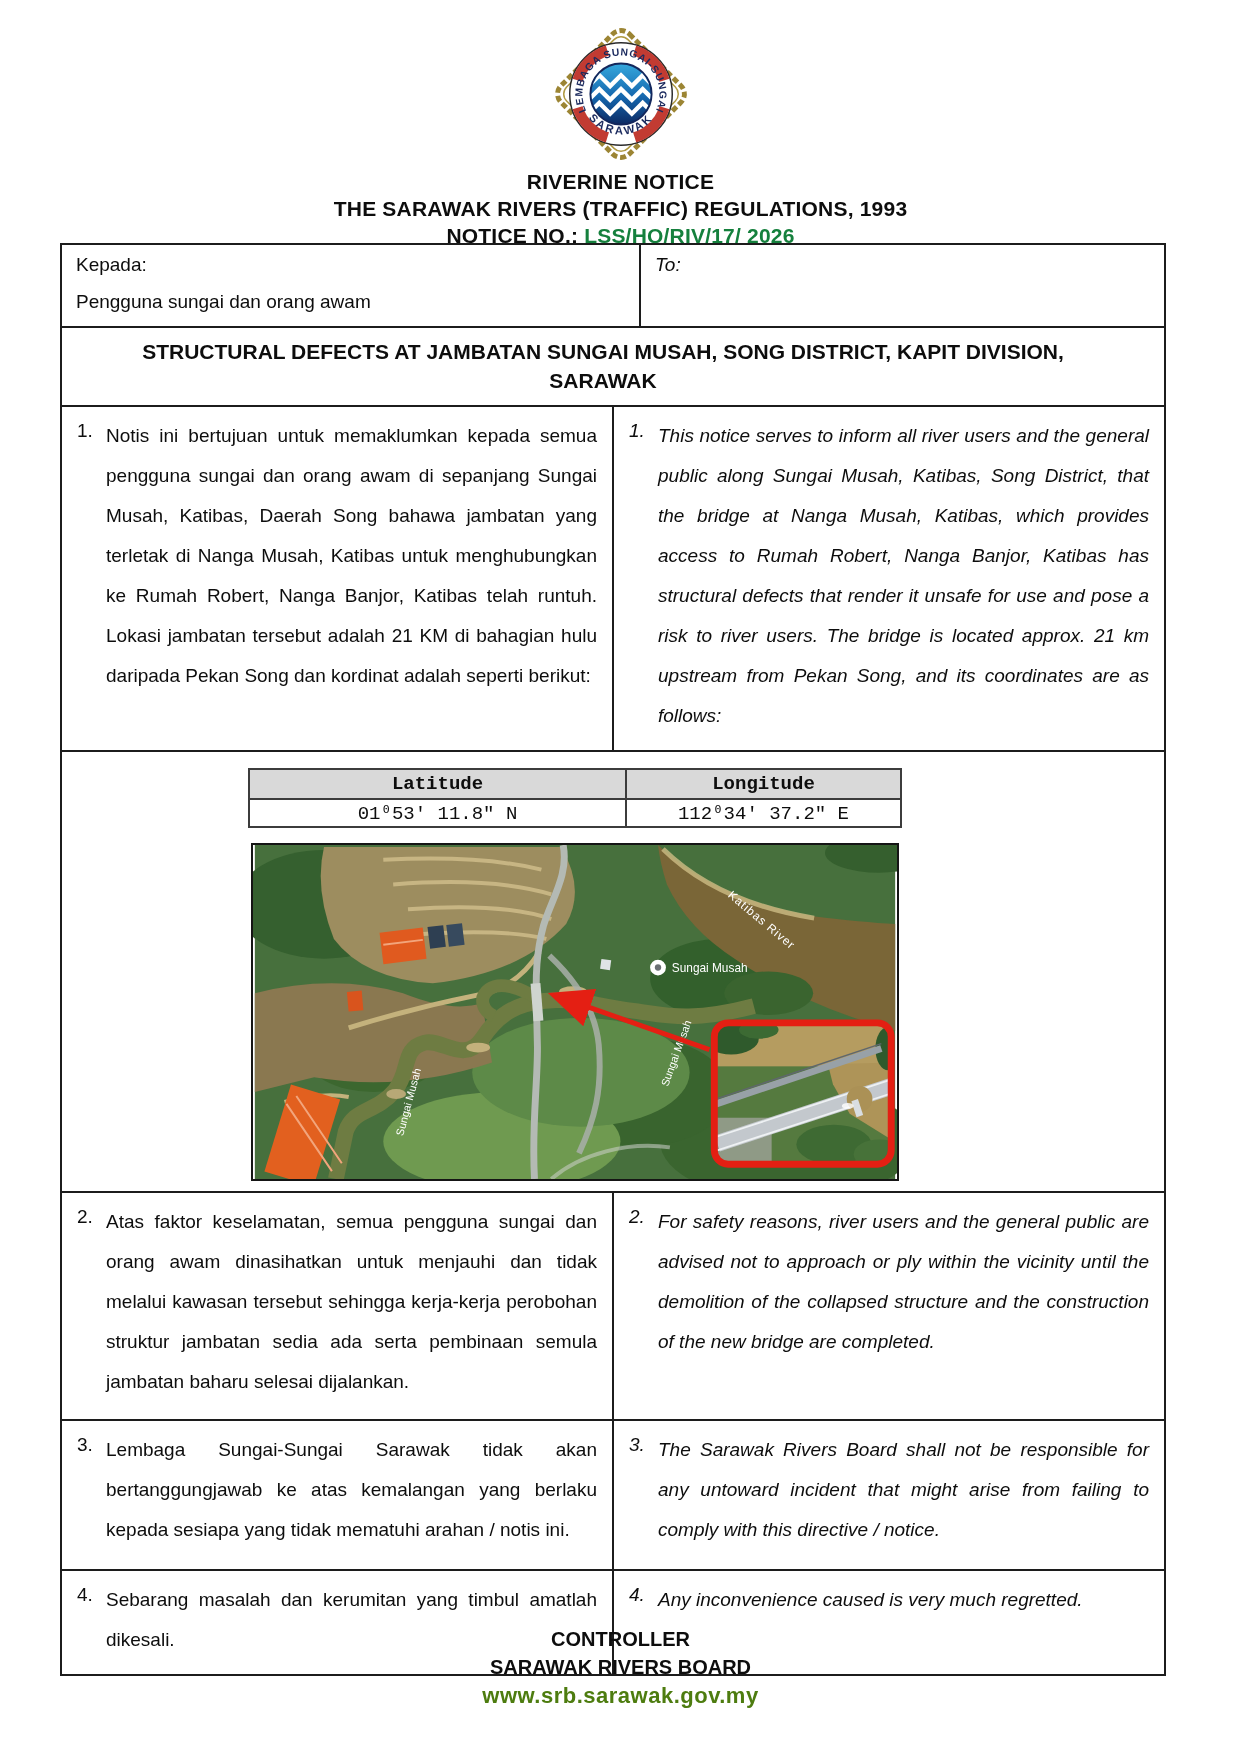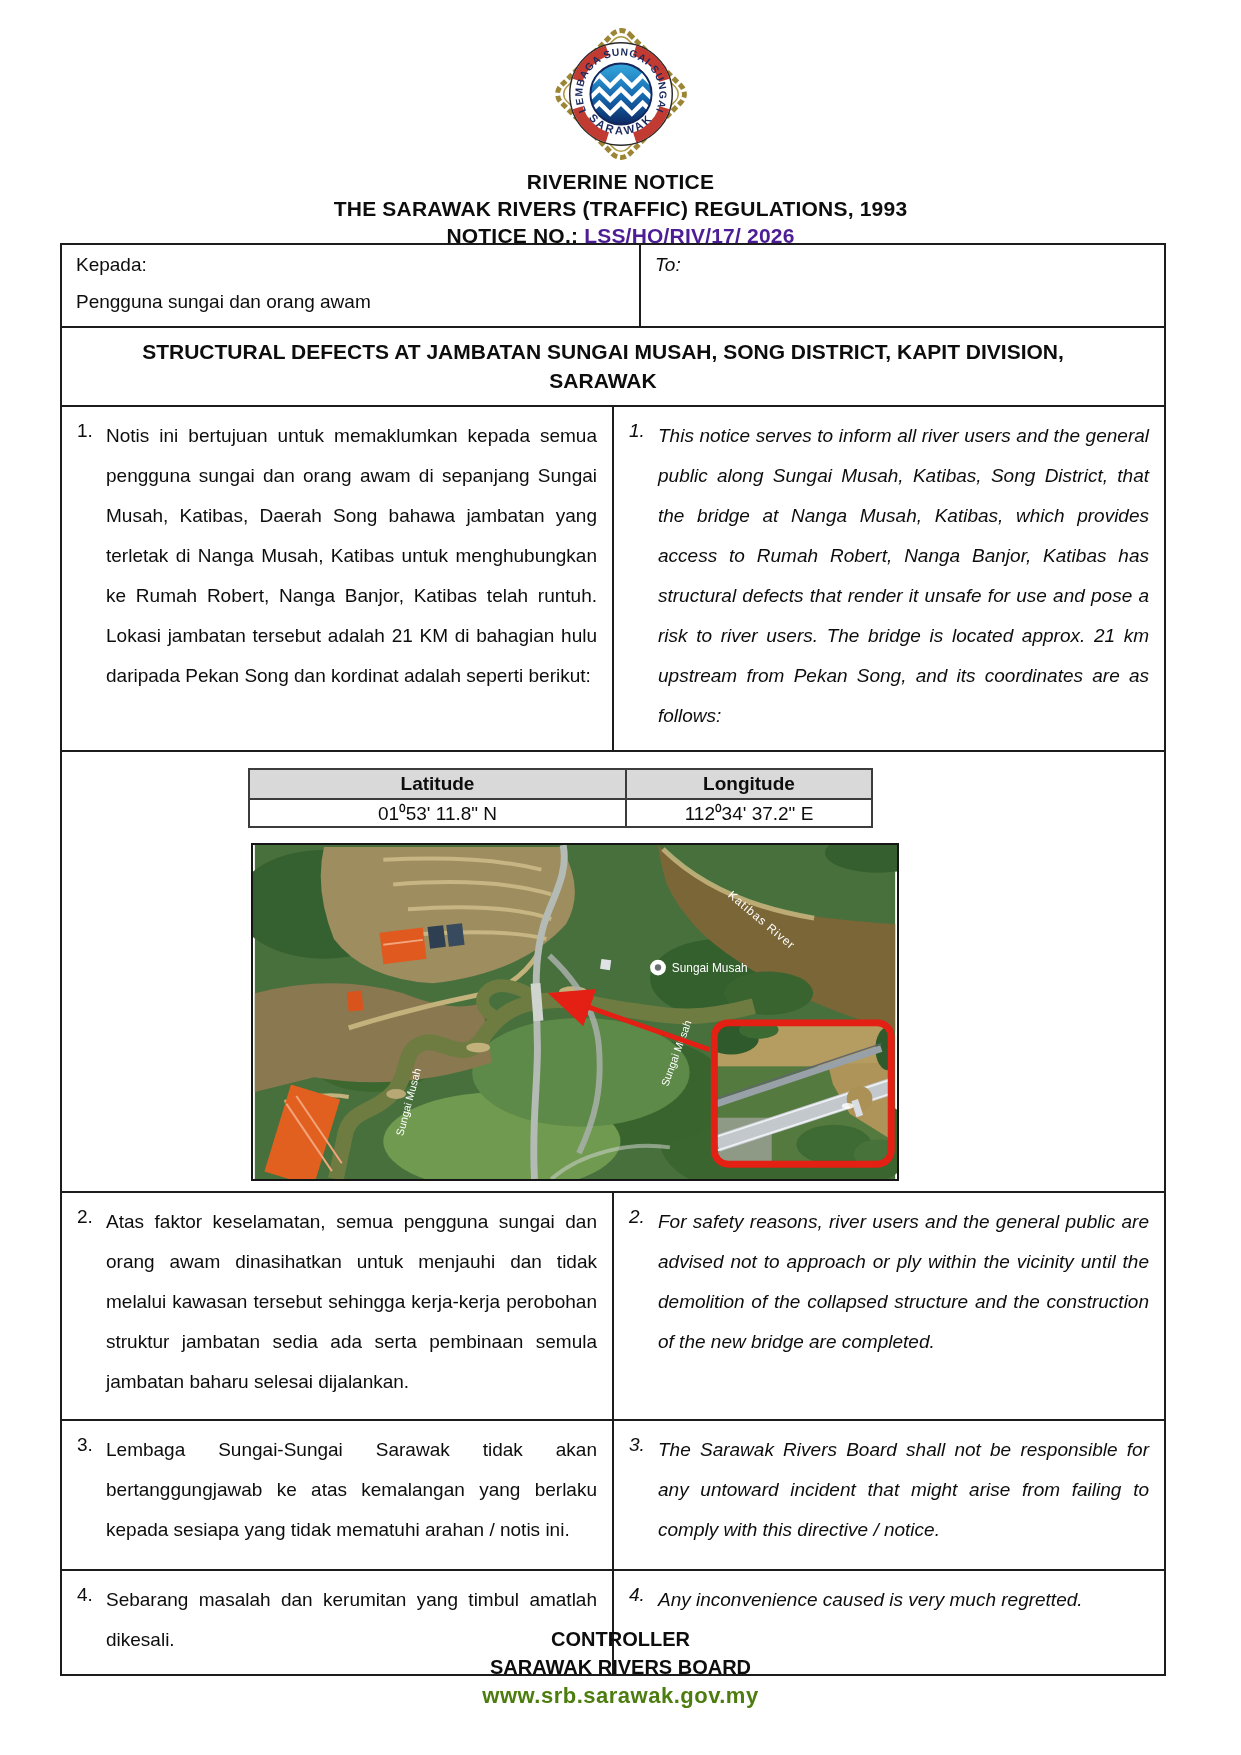--- a/index.html
+++ b/index.html
@@ -4,21 +4,21 @@
 <style>
   * { margin:0; padding:0; box-sizing:border-box; }
   html,body { background:#ffffff; }
   body { width:1241px; font-family:"Liberation Sans", sans-serif; color:#0d0d0d; }
   .page { position:relative; width:1241px; height:1755px; background:#fff; overflow:hidden; }
 
   
   .hdr { text-align:center; padding-top:24px; }
   .logo { width:150px; height:140px; display:inline-block; }
   .title-line { font-weight:bold; font-size:21px; line-height:27px; letter-spacing:.2px; }
-  .accent { color:#4c1d95; }
+  .accent { color:#15803d; }
 
   
   .doc-table { position:absolute; left:60px; top:243px; width:1106px; border:2px solid #1c1c1c; background:#fff; }
   .row { border-top:2px solid #1c1c1c; }
   .row:first-child { border-top:none; }
   .split { display:flex; align-items:stretch; }
   .cellL { border-right:2px solid #1c1c1c; }
 
   .kepada .cellL { width:579px; }
   .kepada .cell { padding:8px 14px 12px 14px; font-size:19px; line-height:24px; min-height:67px; }
@@ -31,26 +31,26 @@
   .para .cell { flex:1; display:flex; padding:9px 0 14px 0; }
   .pnum { flex:0 0 44px; padding-left:15px; font-size:19px; line-height:29px; }
   .ptext { flex:1; margin-right:15px; text-align:justify; font-size:19px; line-height:40px; }
   .p1 { min-height:338px; }
   .p2 { min-height:228px; }
   .p3 { min-height:150px; }
   .p4 { min-height:57px; }
 
   
   .maprow { min-height:433px; padding:16px 0 10px 0; }
-  .coords { border-collapse:collapse; margin-left:186px; }
+  .coords { border-collapse:collapse; margin-left:186px;font-family:Liberation Mono, monospace; }
   .coords td { border:2px solid #3c3c3c; text-align:center; font-size:19px; }
   .coords .hd { background:#d9d9d9; font-weight:bold; height:30px; }
   .coords .vl { height:28px; }
   .c-lat { width:377px; }
-  .c-lon { width:246px; }
+  .c-lon { width:275px; }
   .mapimg { display:block; margin:15px 0 0 189px; border:2px solid #151515; }
 
   
   .ftr { position:absolute; left:0; top:1625px; width:1241px; text-align:center; }
   .ftr .b { font-weight:bold; font-size:20px; line-height:28px; }
   .ftr .site { font-weight:bold; font-size:22px; line-height:30px; color:#4d7c0f; letter-spacing:.5px; }
 </style>
 </head>
 <body>
 

